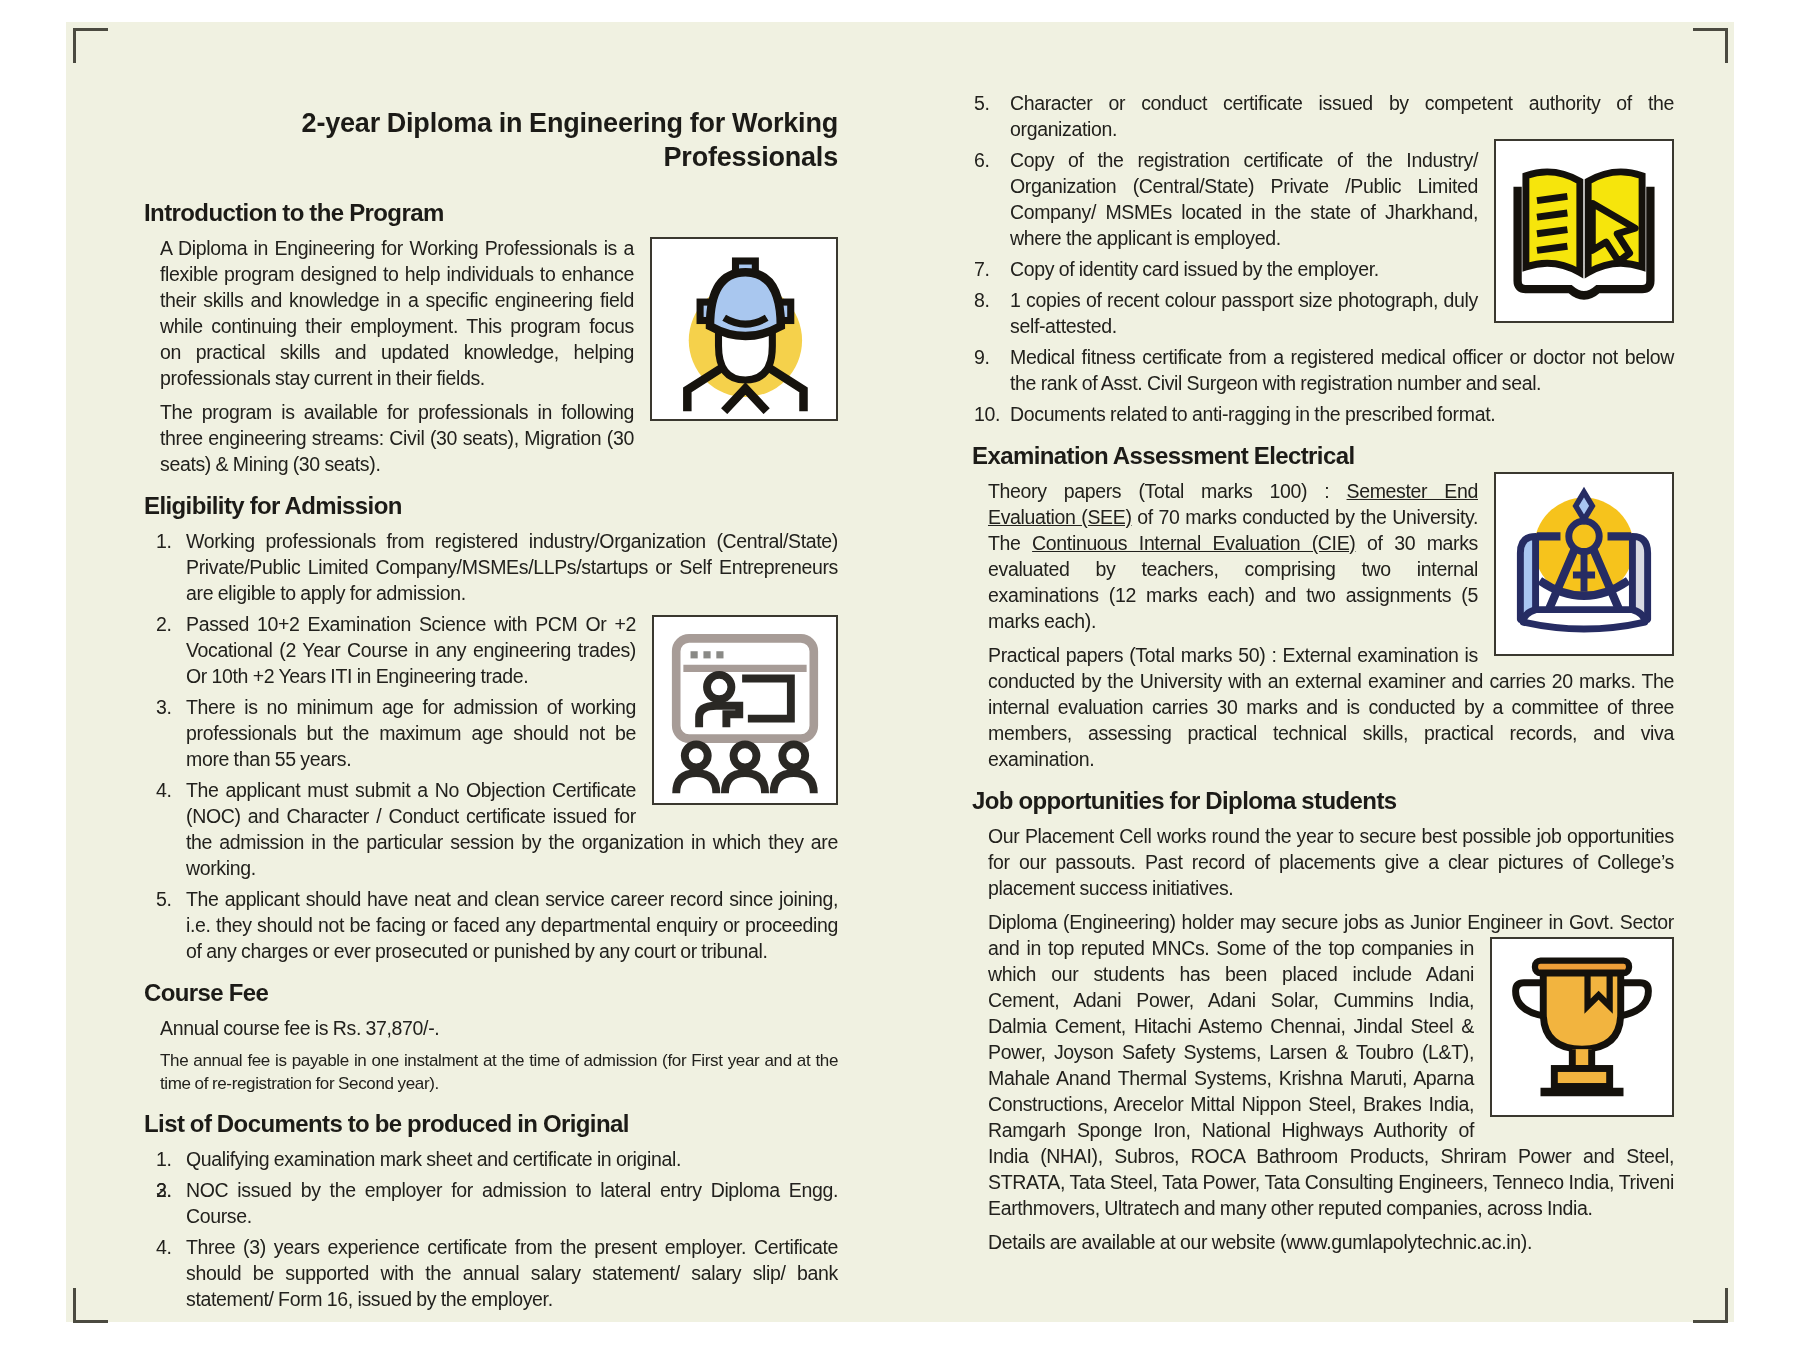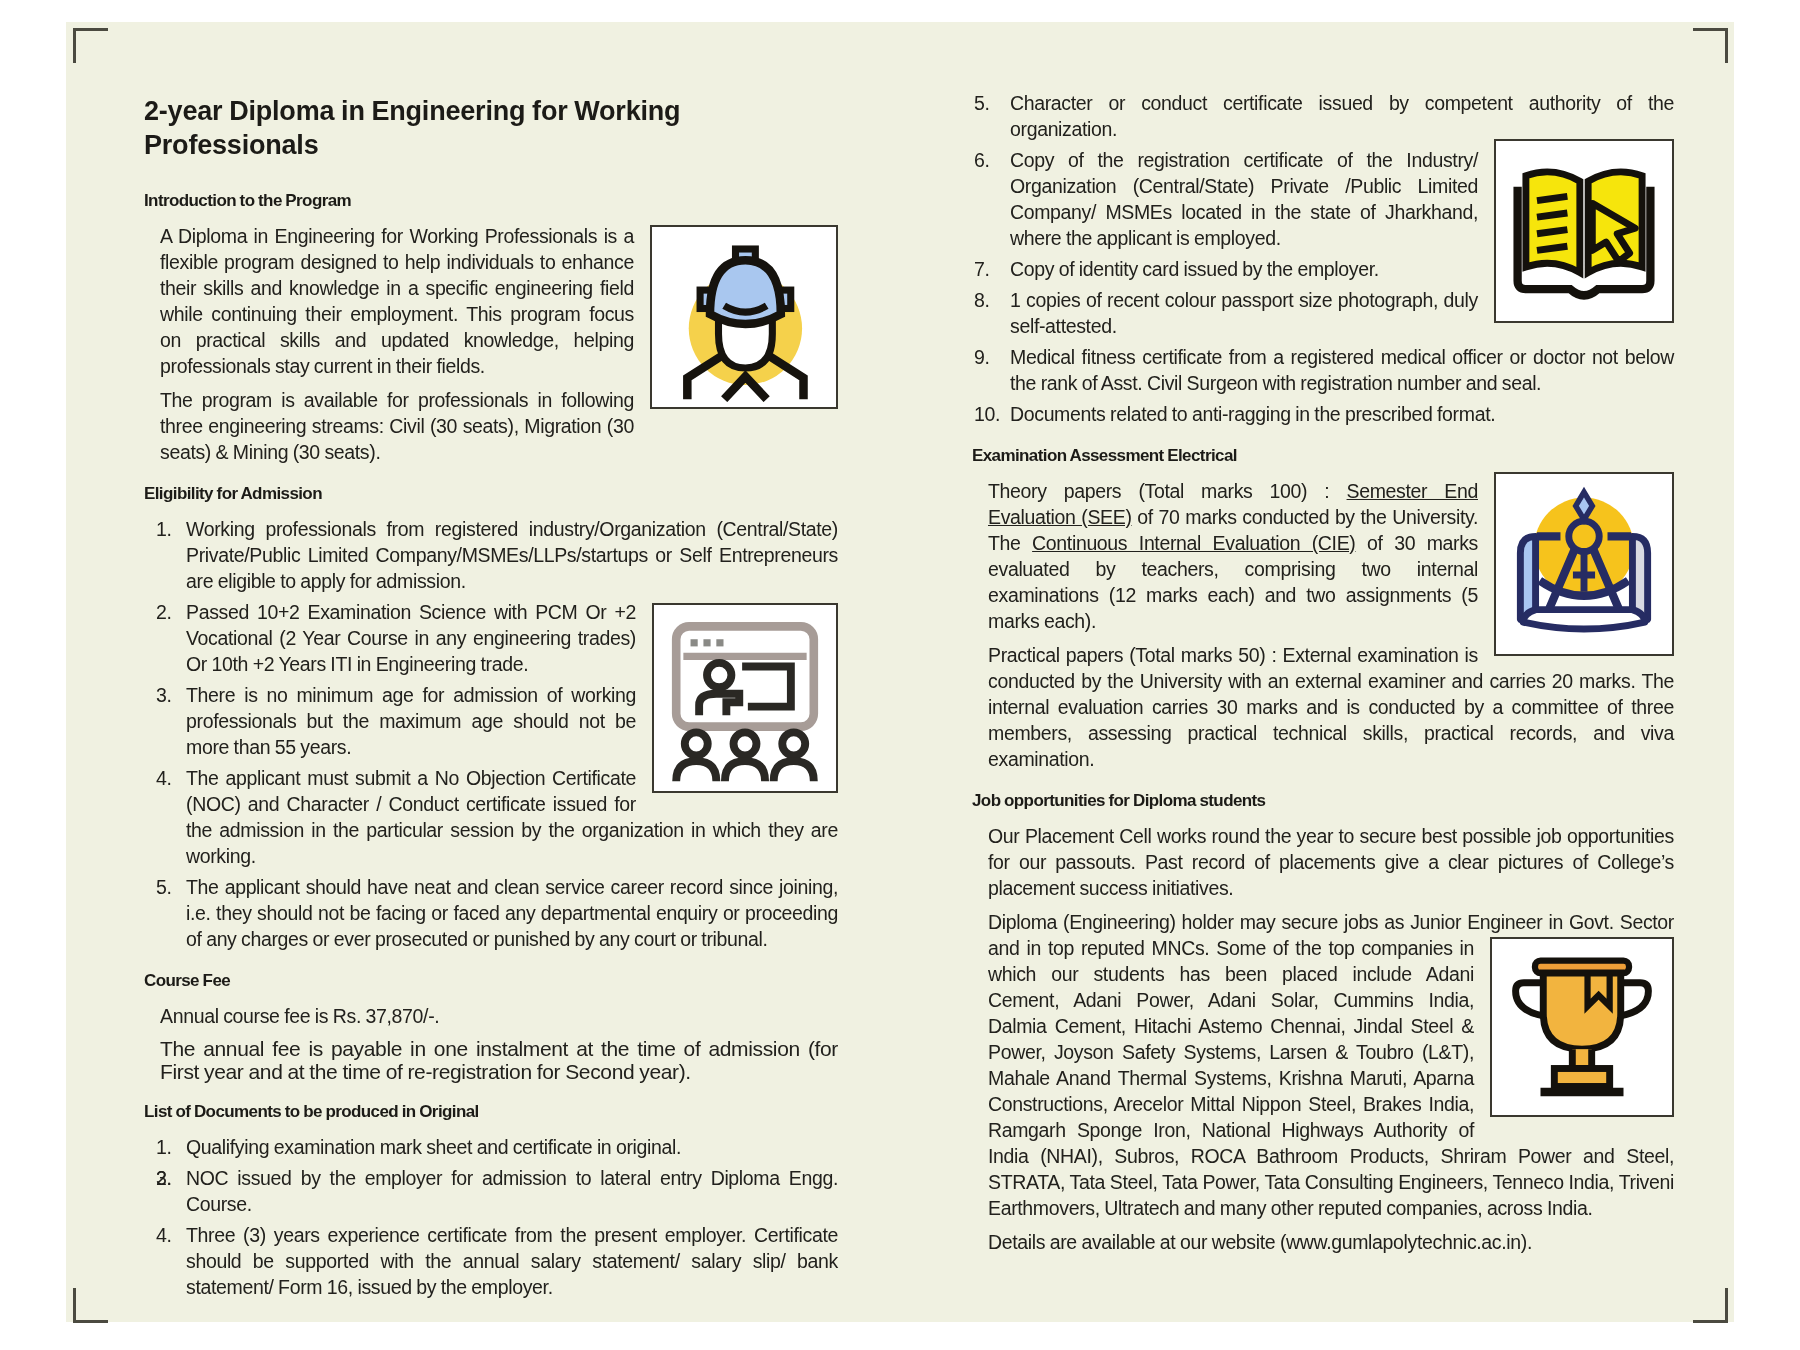--- a/index.html
+++ b/index.html
@@ -13,29 +13,29 @@
   .crop.tl{left:73px;top:28px;border-left-width:3px;border-top-width:3px;}
   .crop.tr{left:1693px;top:28px;border-right-width:3px;border-top-width:3px;}
   .crop.bl{left:73px;top:1288px;border-left-width:3px;border-bottom-width:3px;}
   .crop.br{left:1693px;top:1288px;border-right-width:3px;border-bottom-width:3px;}
 
   .col{position:absolute;top:90px;font-size:19.5px;line-height:26px;text-align:justify;
        letter-spacing:-0.35px;word-spacing:-0.5px;}
   .col-left{left:144px;width:694px;}
   .col-right{left:972px;width:702px;}
 
-  .doc-title{font-size:27px;line-height:34px;font-weight:bold;text-align:left;
-             letter-spacing:-0.2px;margin:4px 0 24px 0;color:#1c1b17;}
-  h2.sec{font-size:17px;line-height:30px;font-weight:bold;margin:14px 0 7px 0;
+  .doc-title{font-size:27px;line-height:34px;font-weight:bold;text-align:right;
+             letter-spacing:-0.2px;margin:16px 0 24px 0;color:#1c1b17;}
+  h2.sec{font-size:24px;line-height:30px;font-weight:bold;margin:14px 0 7px 0;
          letter-spacing:-0.6px;color:#1c1b17;text-align:left;}
   h2.first{margin-top:0;}
   p{margin:0 0 8px 16px;}
   .b{font-weight:normal;}
   .u{text-decoration:underline;}
-  .small{font-size:21px;line-height:23px;}
+  .small{font-size:17px;line-height:23px;}
 
   .list{margin:0;}
   .li{position:relative;padding-left:42px;margin:0 0 5px 0;}
   .li .num{position:absolute;left:12px;top:0;width:30px;text-align:left;}
   .col-right .li{padding-left:38px;}
   .col-right .li .num{left:2px;width:34px;}
 
   .img-frame{float:right;background:#ffffff;border:2px solid #3a382f;box-sizing:border-box;
              padding:5px;}
   .img-frame svg{display:block;width:100%;height:100%;}

